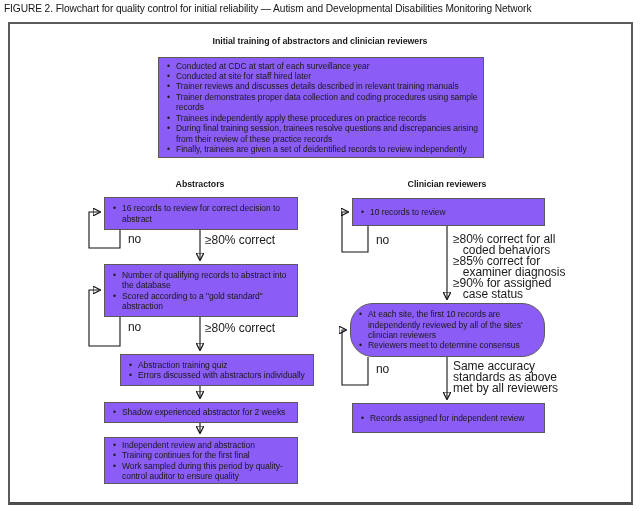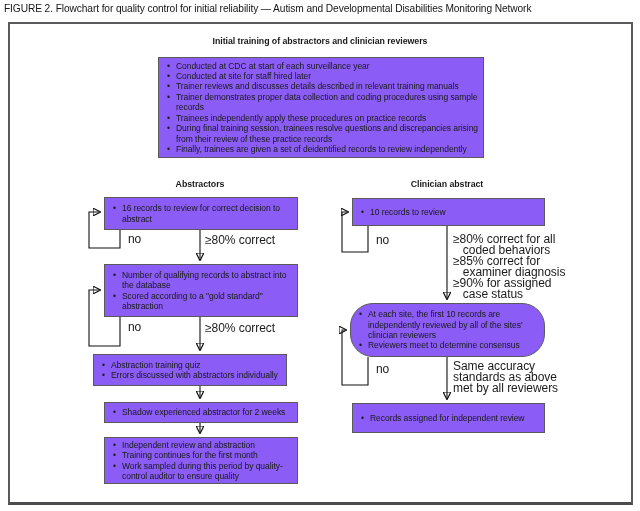--- a/index.html
+++ b/index.html
@@ -58,58 +58,58 @@
         <li>Conducted at site for staff hired later</li>
         <li>Trainer reviews and discusses details described in relevant training manuals</li>
         <li>Trainer demonstrates proper data collection and coding procedures using sample records</li>
         <li>Trainees independently apply these procedures on practice records</li>
         <li>During final training session, trainees resolve questions and discrepancies arising from their review of these practice records</li>
         <li>Finally, trainees are given a set of deidentified records to review independently</li>
       </ul>
   </div>
 
   <div class="sec-header" style="left:140px; top:179px; width:120px;">Abstractors</div>
-  <div class="sec-header" style="left:377px; top:179px; width:140px;">Clinician abstract</div>
+  <div class="sec-header" style="left:377px; top:179px; width:140px;">Clinician reviewers</div>
 
   <div class="box" style="left:104px; top:197px; width:194px; height:33px;">
     <ul>
         <li>16 records to review for correct decision to abstract</li>
       </ul>
   </div>
 
   <div class="flow-label" style="left:128px; top:234px;">no</div>
   <div class="flow-label" style="left:205px; top:235px;">≥80% correct</div>
 
   <div class="box" style="left:104px; top:264px; width:194px; height:53px;">
     <ul>
         <li>Number of qualifying records to abstract into the database</li>
         <li>Scored according to a "gold standard" abstraction</li>
       </ul>
   </div>
 
   <div class="flow-label" style="left:128px; top:322px;">no</div>
   <div class="flow-label" style="left:205px; top:323px;">≥80% correct</div>
 
-  <div class="box" style="left:93px; top:354px; width:194px; height:32px;">
+  <div class="box" style="left:120px; top:354px; width:194px; height:32px;">
     <ul>
         <li>Abstraction training quiz</li>
         <li>Errors discussed with abstractors individually</li>
       </ul>
   </div>
 
   <div class="box" style="left:104px; top:402px; width:194px; height:21px;">
     <ul>
         <li>Shadow experienced abstractor for 2 weeks</li>
       </ul>
   </div>
 
   <div class="box" style="left:104px; top:437px; width:194px; height:47px;">
     <ul>
         <li>Independent review and abstraction</li>
-        <li>Training continues for the first month</li>
+        <li>Training continues for the first final</li>
         <li>Work sampled during this period by quality-control auditor to ensure quality</li>
       </ul>
   </div>
 
   <div class="box" style="left:352px; top:198px; width:193px; height:28px;">
     <ul>
         <li>10 records to review</li>
       </ul>
   </div>
 

